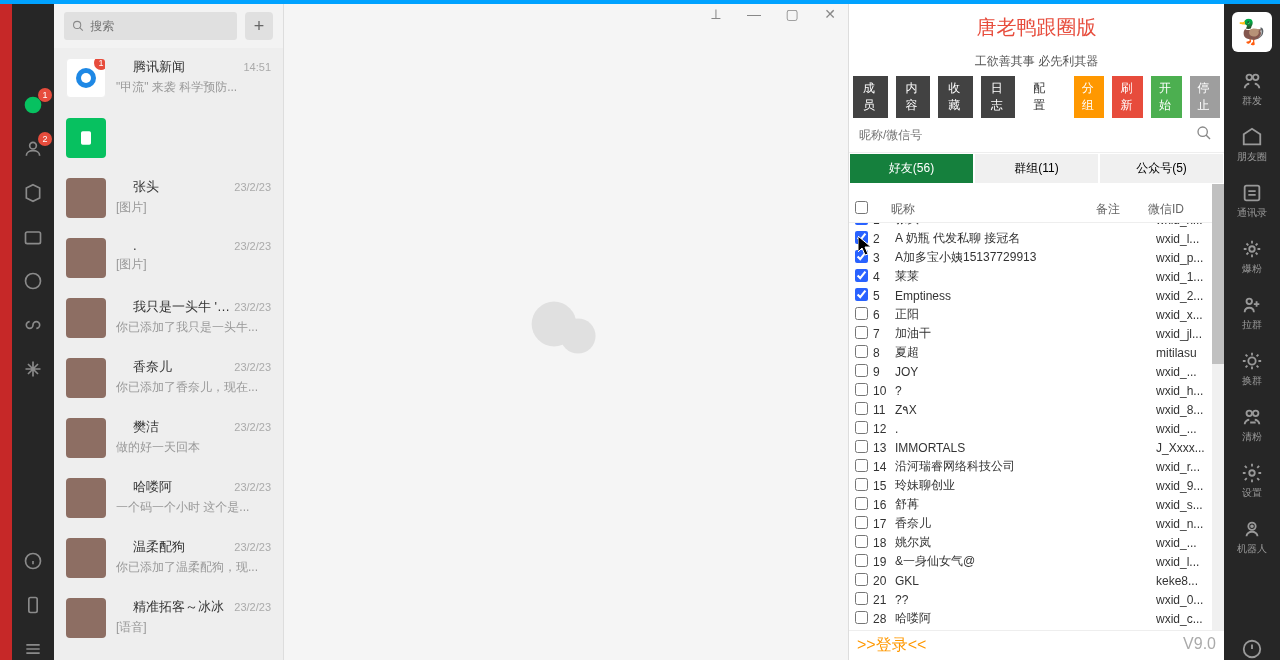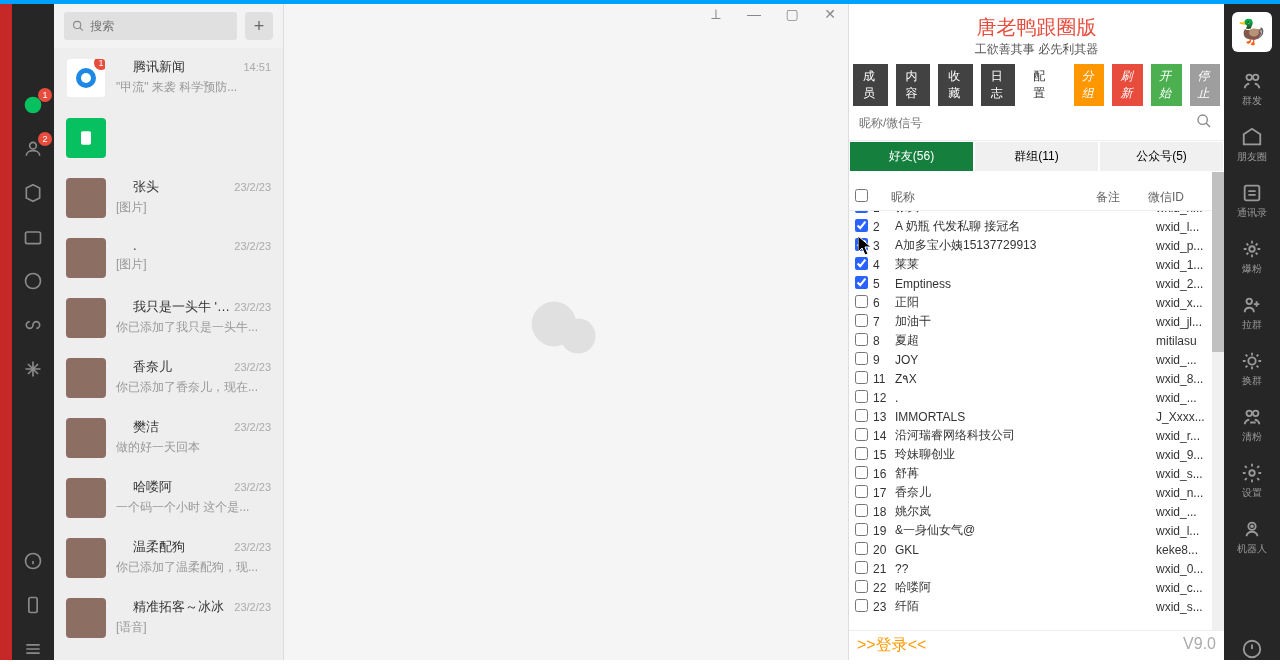--- a/index.html
+++ b/index.html
@@ -39,26 +39,26 @@
 
 .center-area { position: absolute; left: 284px; top: 4px; width: 564px; height: 656px; background: #f5f5f5; display: flex; align-items: center; justify-content: center; }
 .center-area .wechat-logo { width: 80px; height: 80px; opacity: 0.08; }
 .window-controls { position: absolute; top: 6px; right: 564px; display: flex; gap: 18px; color: #888; z-index: 10; }
 .window-controls span { cursor: pointer; font-size: 14px; width: 20px; text-align: center; }
 
 
 .right-panel { position: absolute; left: 848px; top: 4px; width: 376px; height: 656px; background: #fff; border-left: 1px solid #ddd; display: flex; flex-direction: column; }
 .right-header { text-align: center; padding: 10px 0 6px; }
 .right-title { color: #e74c3c; font-size: 20px; font-weight: normal; }
-.right-subtitle { color: #555; font-size: 12px; margin-top: 0; }
+.right-subtitle { color: #555; font-size: 12px; margin-top: 12px; }
 .top-tabs { display: flex; gap: 8px; padding: 0 4px; align-items: center; }
 .top-tabs .tab { padding: 4px 10px; font-size: 12px; cursor: pointer; background: #424242; color: #fff; }
 .top-tabs .tab.light { background: transparent; color: #333; }
 .top-tabs .gap { flex: 1; }
-.top-tabs .act { padding: 4px 8px; font-size: 12px; color: #fff; cursor: pointer; font-style: italic; }
+.top-tabs .act { padding: 4px 8px; font-size: 12px; color: #fff; cursor: pointer; }
 .act.orange { background: #ff9800; }
 .act.red { background: #e74c3c; }
 .act.green { background: #4caf50; }
 .act.gray { background: #9e9e9e; }
 .filter-row { display: flex; align-items: center; padding: 6px 6px; border-bottom: 1px solid #eee; }
 .filter-row input { flex: 1; border: none; outline: none; font-size: 12px; color: #888; padding: 4px; }
 .filter-row .search-ico { color: #888; cursor: pointer; padding: 0 6px; }
 .sub-tabs { display: flex; }
 .sub-tabs .stab { flex: 1; text-align: center; padding: 6px 0; font-size: 12px; cursor: pointer; background: #f0f0f0; border: 1px solid #fff; }
 .sub-tabs .stab.active { background: #15803d; color: #fff; }
@@ -386,20 +386,27 @@
         </div>
         <div class="table-row">
           <span class="c-chk"><input type="checkbox" style=""></span>
           <span class="c-idx">9</span>
           <span class="c-nick">JOY</span>
           <span class="c-remark"></span>
           <span class="c-wxid">wxid_...</span>
         </div>
         <div class="table-row">
           <span class="c-chk"><input type="checkbox" style=""></span>
+          <span class="c-idx">10</span>
+          <span class="c-nick">?</span>
+          <span class="c-remark"></span>
+          <span class="c-wxid">wxid_h...</span>
+        </div>
+        <div class="table-row">
+          <span class="c-chk"><input type="checkbox" style=""></span>
           <span class="c-idx">11</span>
           <span class="c-nick">Z٩X</span>
           <span class="c-remark"></span>
           <span class="c-wxid">wxid_8...</span>
         </div>
         <div class="table-row">
           <span class="c-chk"><input type="checkbox" style=""></span>
           <span class="c-idx">12</span>
           <span class="c-nick">.</span>
           <span class="c-remark"></span>
@@ -463,21 +470,21 @@
         </div>
         <div class="table-row">
           <span class="c-chk"><input type="checkbox" style=""></span>
           <span class="c-idx">21</span>
           <span class="c-nick">??</span>
           <span class="c-remark"></span>
           <span class="c-wxid">wxid_0...</span>
         </div>
         <div class="table-row">
           <span class="c-chk"><input type="checkbox" style=""></span>
-          <span class="c-idx">22</span>
+          <span class="c-idx">28</span>
           <span class="c-nick">哈喽阿</span>
           <span class="c-remark"></span>
           <span class="c-wxid">wxid_c...</span>
         </div>
         <div class="table-row">
           <span class="c-chk"><input type="checkbox" style=""></span>
           <span class="c-idx">23</span>
           <span class="c-nick">纤陌</span>
           <span class="c-remark"></span>
           <span class="c-wxid">wxid_s...</span>

